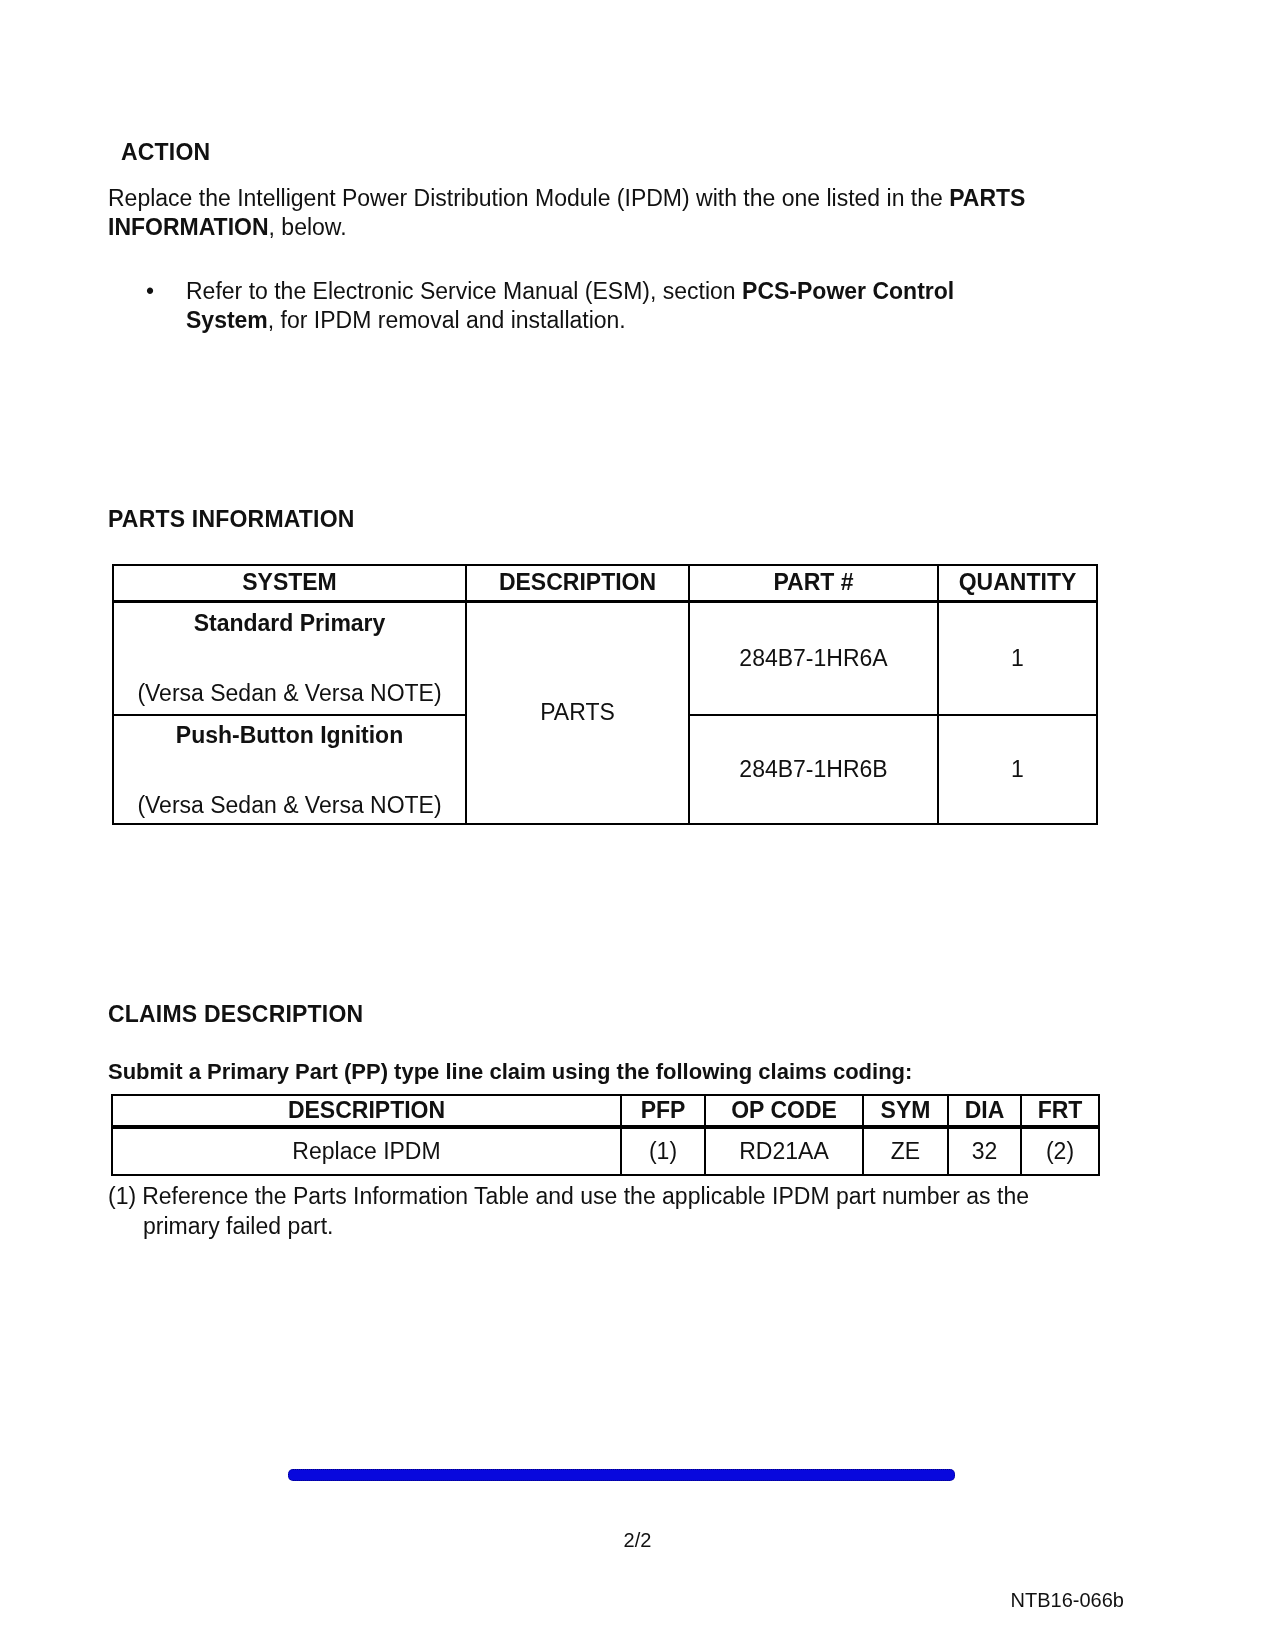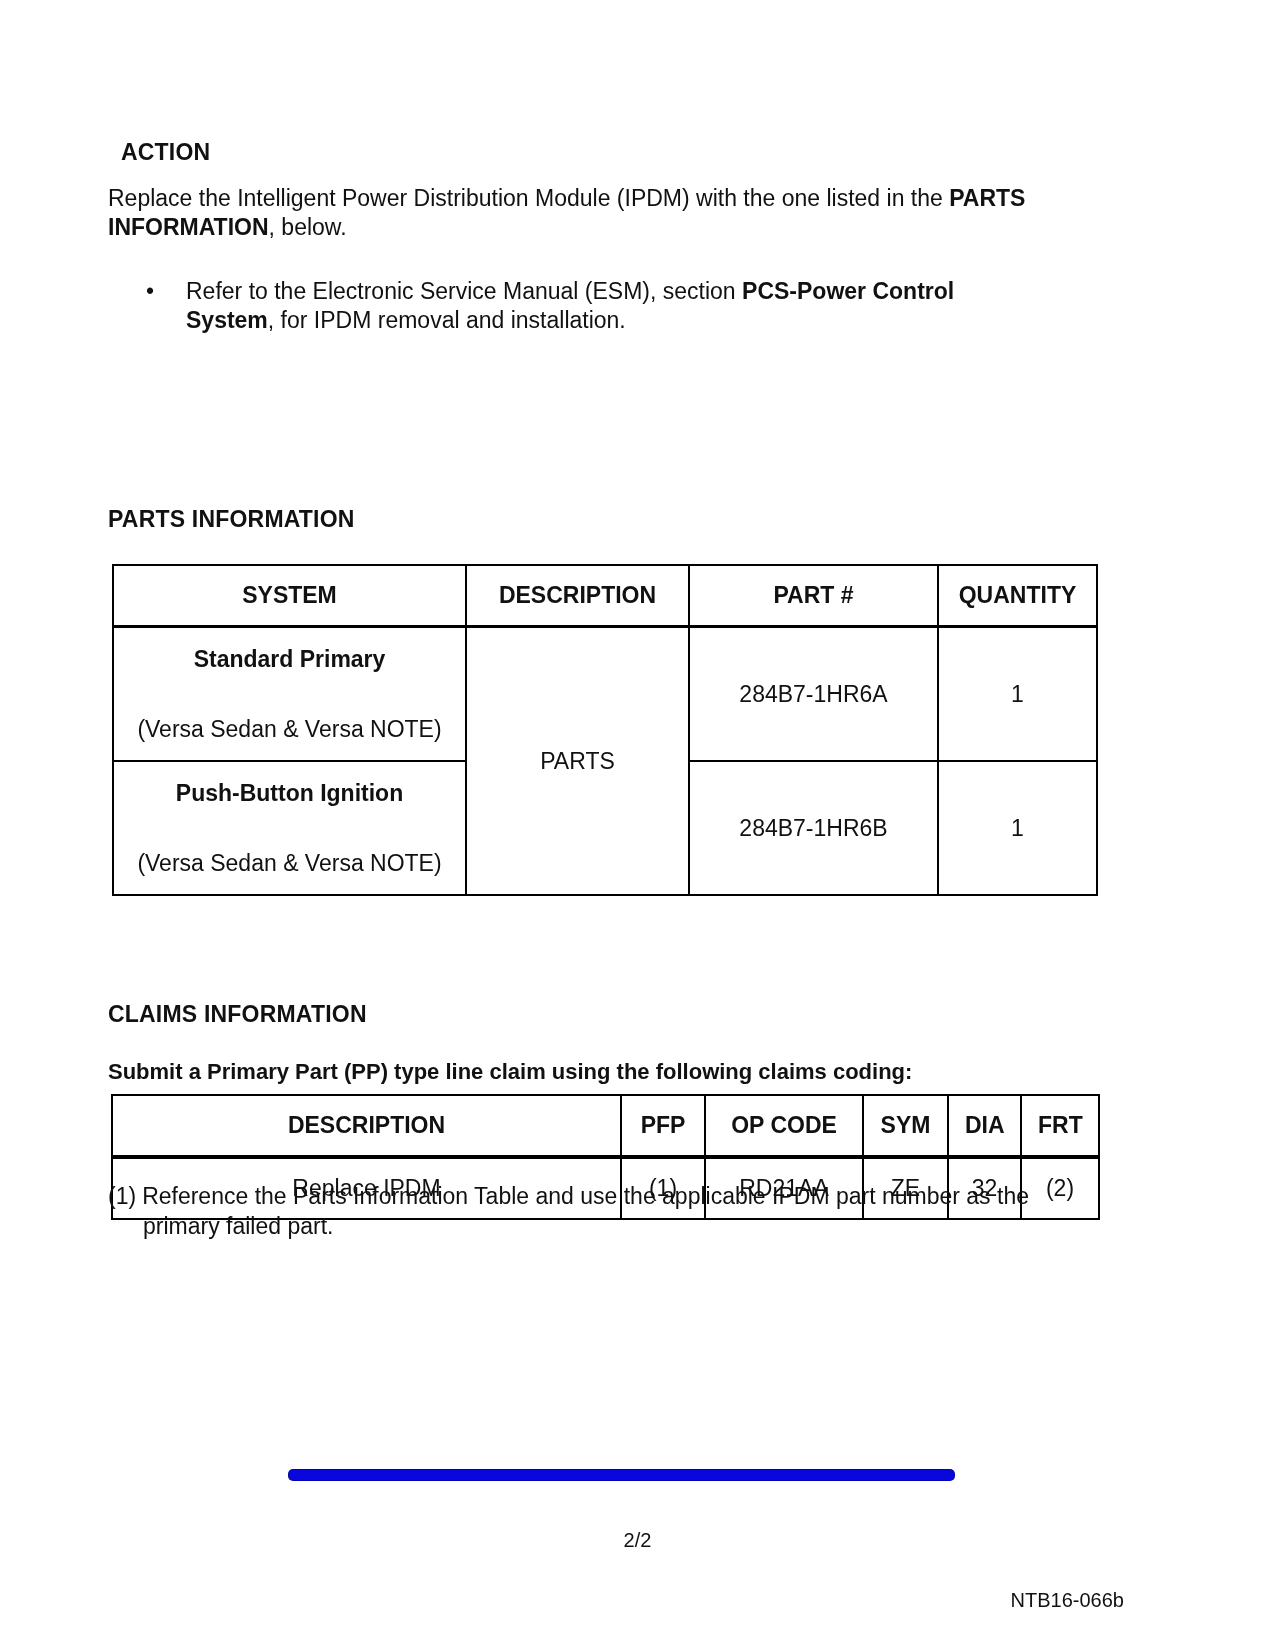--- a/index.html
+++ b/index.html
@@ -25,21 +25,21 @@
   #action-bullet .dot { width: 40px; font-size: 23px; line-height: 29px; }
   #action-bullet .bullet-text { width: 840px; }
 
   
   #parts-heading { left: 108px; top: 505px; }
   #parts-table { left: 112px; top: 564px; }
   table { border-collapse: collapse; table-layout: fixed; }
   th, td {
     border: 2px solid #000000;
     text-align: center; vertical-align: middle;
-    font-size: 23px; padding: 16px;
+    font-size: 23px; padding: 1px;
     overflow: hidden;
   }
   thead th { font-weight: bold; border-bottom: 3px solid #000000; }
   #parts-table table { width: 984px; }
   #parts-table thead tr { height: 36px; }
   #parts-table tbody tr.r1 { height: 114px; }
   #parts-table tbody tr.r2 { height: 109px; }
   .sys-bold { font-weight: bold; line-height: 30px; }
   .sys-note { line-height: 30px; margin-top: 40px; }
 
@@ -114,21 +114,21 @@
           <div class="sys-bold">Push-Button Ignition</div>
           <div class="sys-note">(Versa Sedan &amp; Versa NOTE)</div>
         </td>
         <td>284B7-1HR6B</td>
         <td>1</td>
       </tr>
     </tbody>
   </table>
 </div>
 
-<div class="abs heading" id="claims-heading">CLAIMS INFORMATION</div>
+<div class="abs heading" id="claims-heading">CLAIMS DESCRIPTION</div>
 
 <div class="abs" id="claims-intro">Submit a Primary Part (PP) type line claim using the following claims coding:</div>
 
 <div class="abs" id="claims-table">
   <table>
     <colgroup>
       <col style="width:509px">
         <col style="width:84px">
         <col style="width:158px">
         <col style="width:85px">

